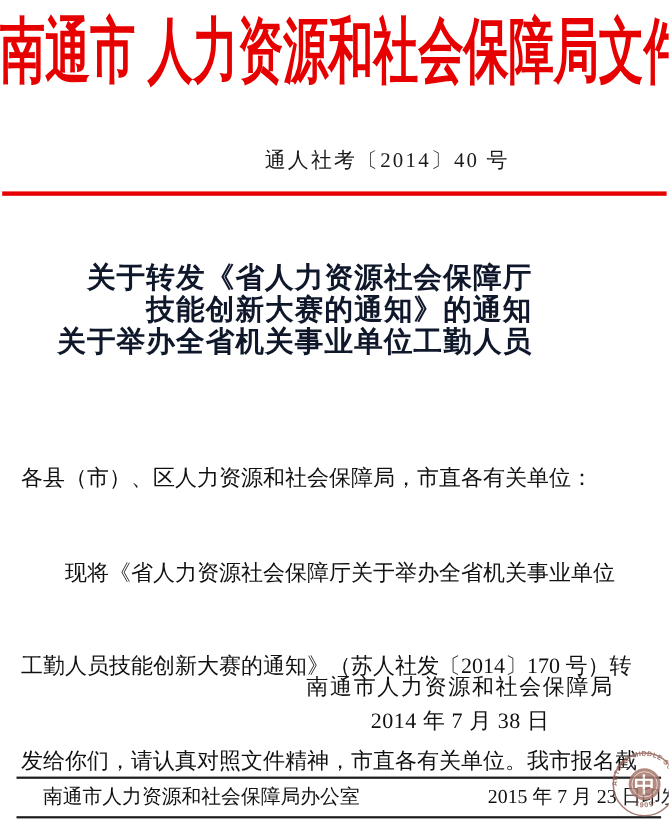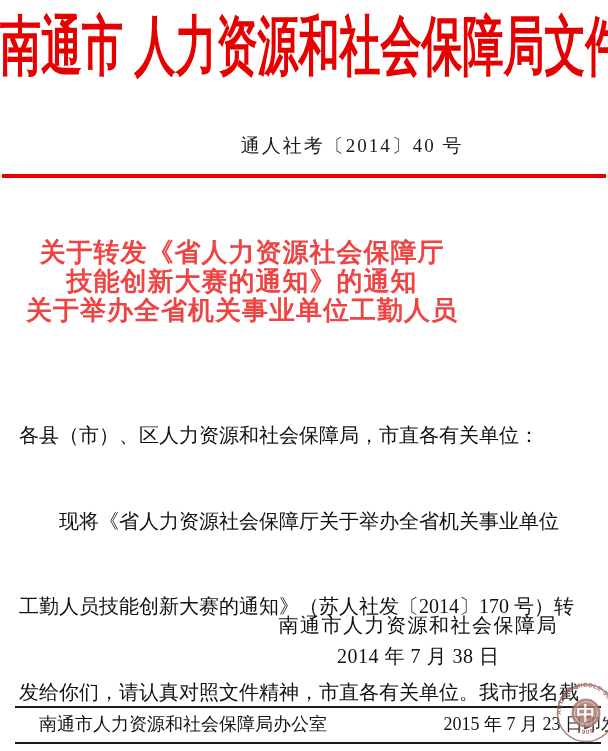--- a/index.html
+++ b/index.html
@@ -19,21 +19,21 @@
   .doc-number {
     position:absolute; top:133px; left:0; width:608px;
     text-align:center; font-size:19px; letter-spacing:2px; color:#1a1a1a;padding-left:48px;
   }
   .red-rule {
     position:absolute; top:174px; left:2px; width:604px; height:4px;
     background:#e60000;
   }
   .doc-title {
     position:absolute; top:238px; left:0; width:484px;
-    text-align:center; color:#ef4444;
+    text-align:right; color:#0f172a;
     font-family:"Liberation Sans", sans-serif; font-weight:bold;
     font-size:26px; line-height:29px; letter-spacing:1px;
   }
   .body-text {
     position:absolute; top:364px; left:19px; width:574px;
     font-size:20px; line-height:28.5px; white-space:pre-wrap;
   }
   .signature {
     position:absolute; top:610px; right:50px;
     text-align:center; font-size:20px; line-height:31px;

